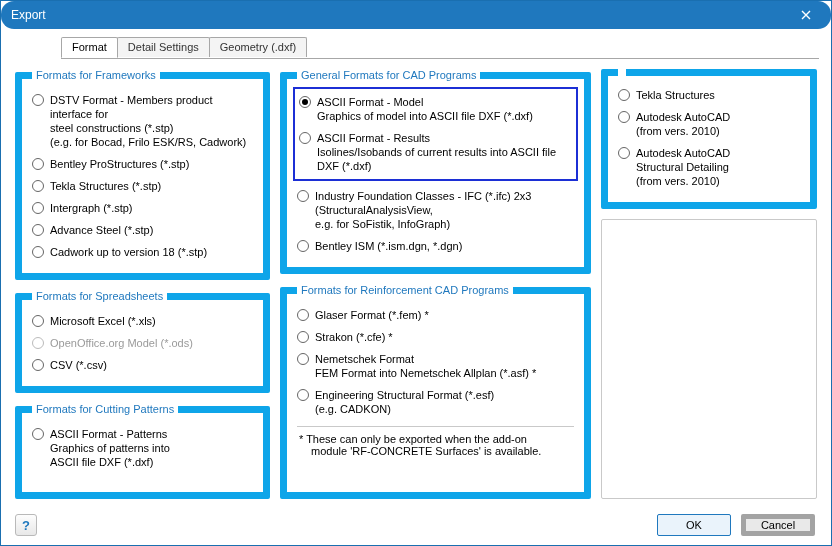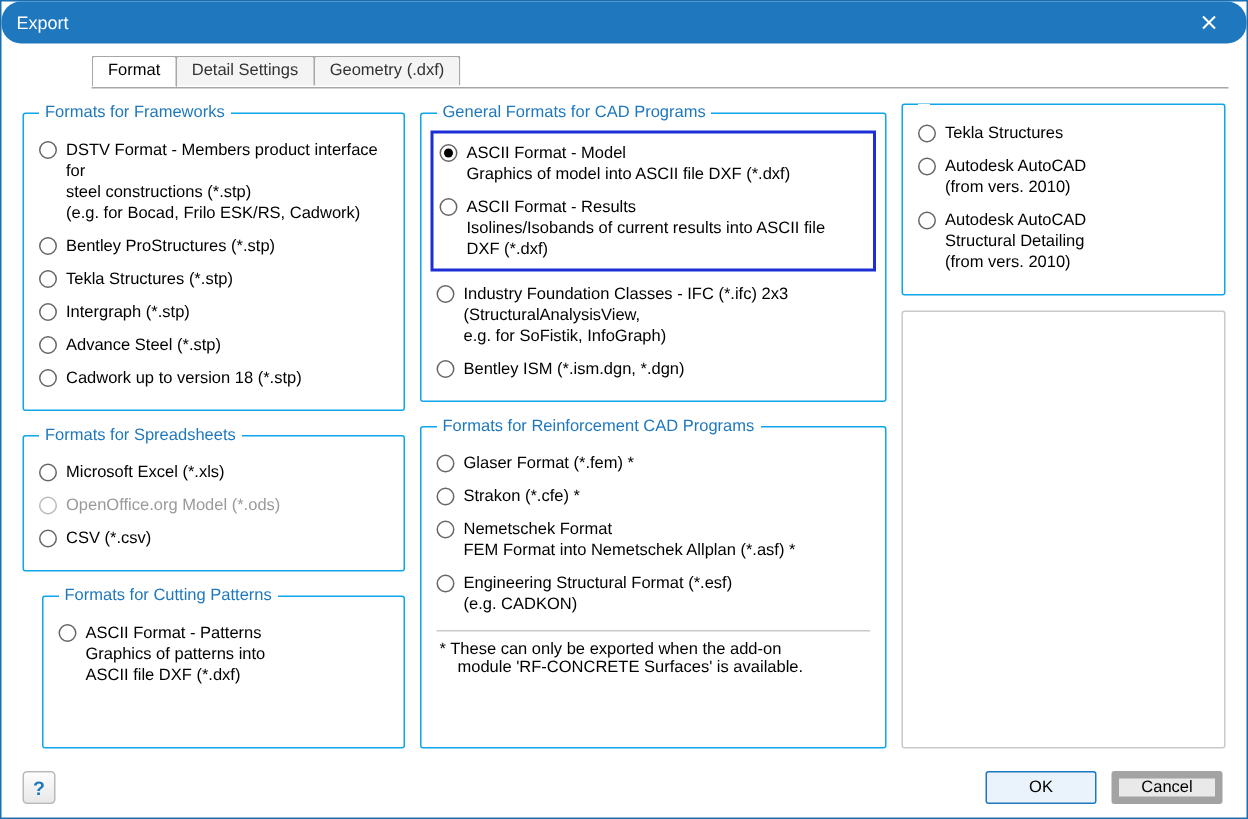--- a/index.html
+++ b/index.html
@@ -69,21 +69,21 @@
     padding: 10px 14px 6px 14px;
     display:flex;
     gap: 10px;
     overflow:hidden;
   }
   .col { display:flex; flex-direction:column; gap:10px; }
   .col1 { width: 255px; }
   .col2 { width: 311px; }
   .col3 { width: 245px; flex:1; }
   fieldset {
-    border:1px solid #0ea5e9;
+    border:7px solid #0ea5e9;
     border-radius:2px;
     padding: 8px 10px 10px 10px;
     margin:0;
   }
   legend {
     color:#1f78be;
     font-size:11px;
     padding: 0 4px;
   }
   .opt {
@@ -240,21 +240,21 @@
             </span>
         </div>
         <div class="opt">
           <span class="radio"></span>
           <span class="labels">
               <span>CSV (*.csv)</span>
             </span>
         </div>
       </fieldset>
 
-      <fieldset style="flex:1;margin-left:13px;">
+      <fieldset style="flex:1;">
         <legend>Formats for  Cutting Patterns</legend>
         <div class="opt">
           <span class="radio"></span>
           <span class="labels">
             <span>ASCII Format - Patterns</span>
             <span class="sub">Graphics of patterns into</span>
             <span class="sub">ASCII file DXF (*.dxf)</span>
           </span>
         </div>
       </fieldset>

